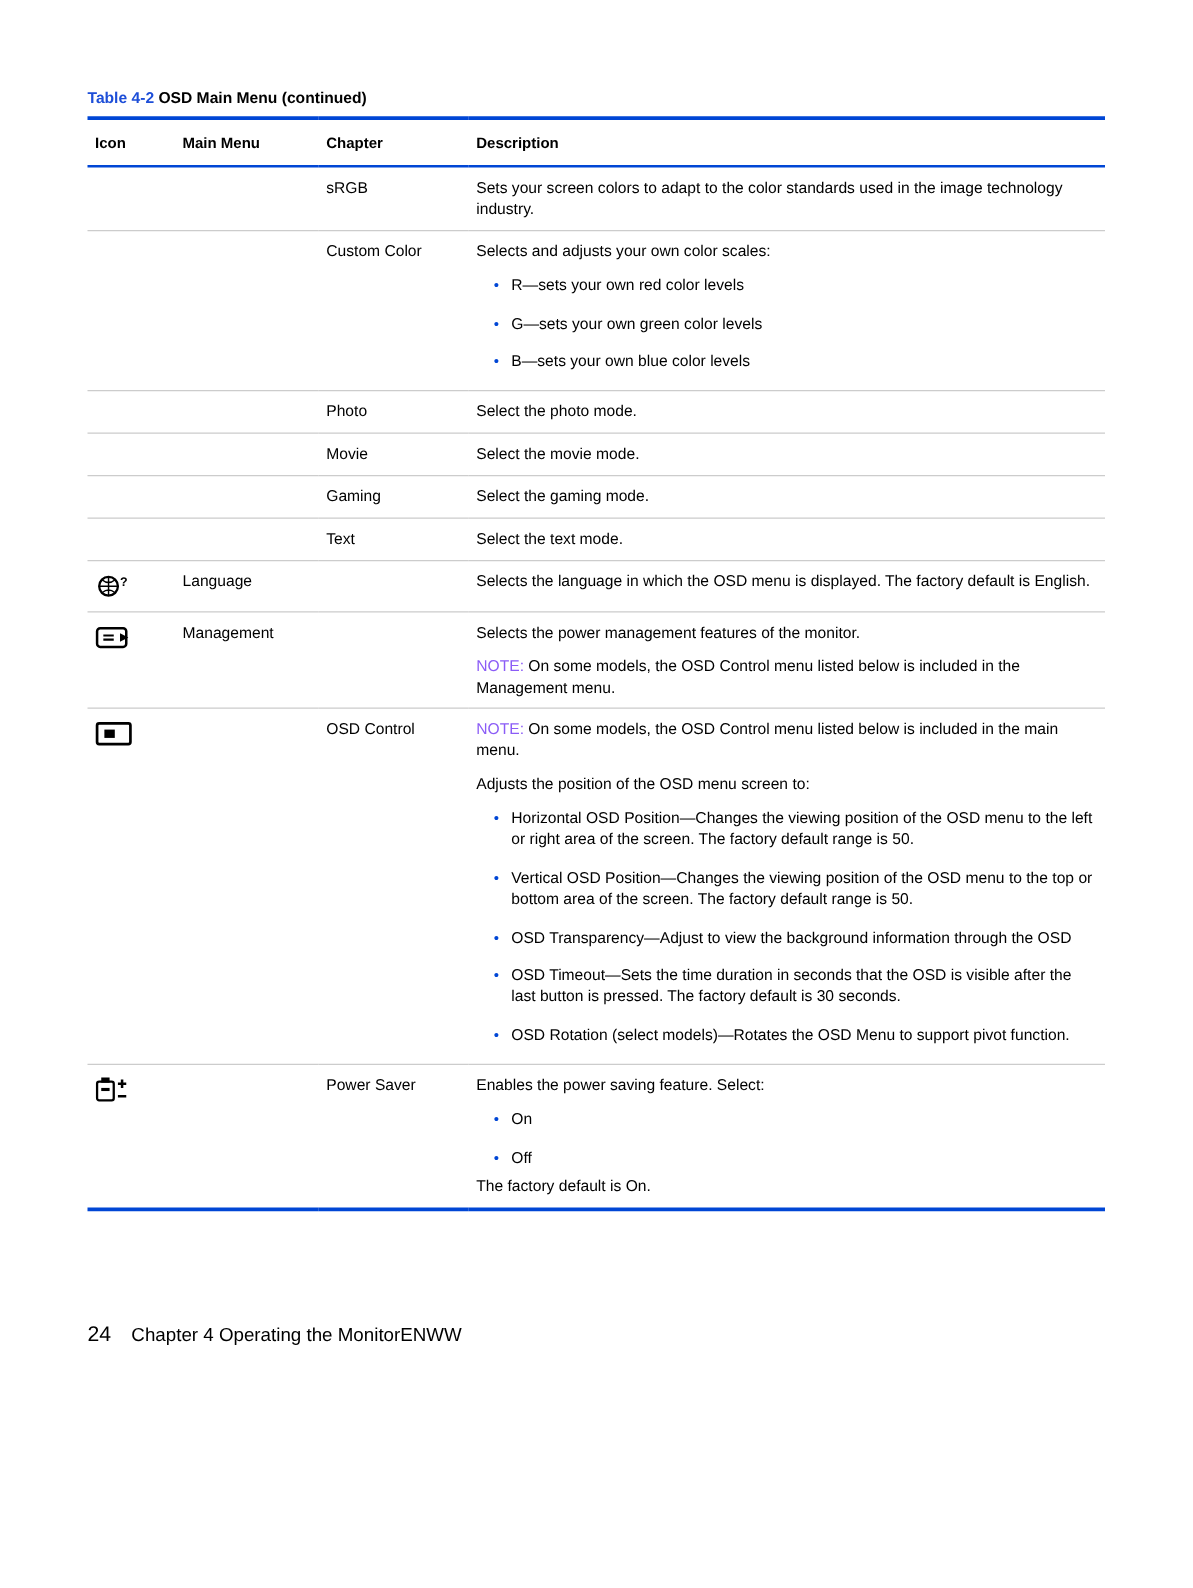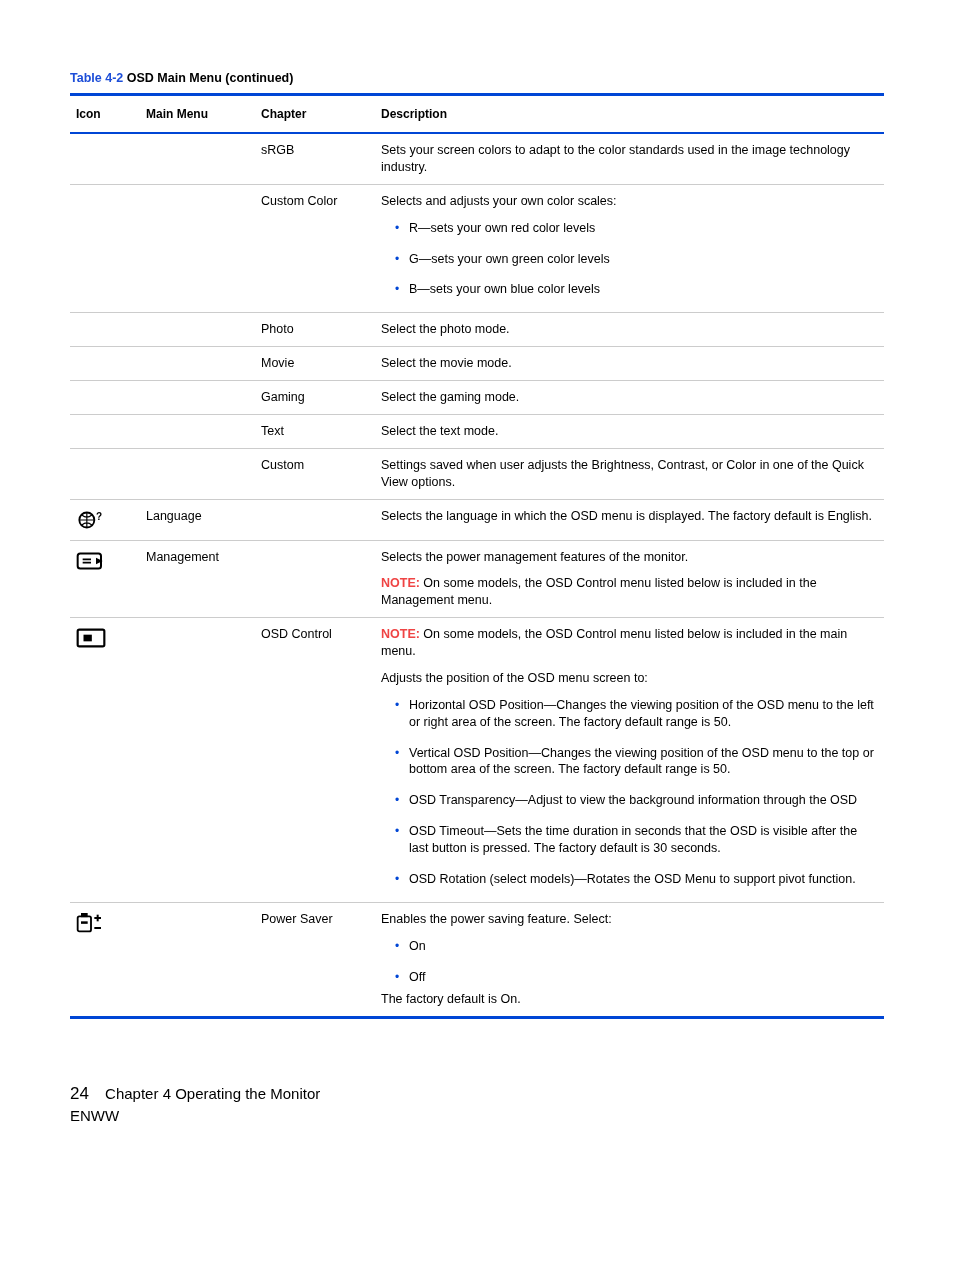--- a/index.html
+++ b/index.html
@@ -59,30 +59,29 @@
   }
   ul.blue-bullets li:last-child { padding-bottom: 4px; }
   ul.blue-bullets li::before {
     content: "•";
     color: #0046d5;
     position: absolute;
     left: 0;
     top: 0;
     font-size: 12px;
   }
-  .note-lead { color: #ef4444; font-weight: bold; }
+  .note-lead { color: #8b5cf6; font-weight: normal; }
   .desc-para { margin-bottom: 10px; }
   .desc-para:last-child { margin-bottom: 0; }
   .footer {
     display: flex;
     justify-content: flex-start;
     align-items: baseline;
-    margin-top: 64px;
+    margin-top: 88px;
     font-size: 15px;
-    flex-direction: column;
   }
   .footer .pagenum { font-size: 17px; margin-right: 12px; }
   .footer .chapter { font-size: 15px; }
   .footer .right { font-size: 15px; }
 </style>
 </head>
 <body>
 
 <div class="table-caption">
   <span class="num">Table 4-2</span><span class="title">  OSD Main Menu (continued)</span>
@@ -142,26 +141,20 @@
       <td class="col-desc">Select the gaming mode.</td>
     </tr>
 
     <tr>
       <td class="col-icon"></td>
         <td class="col-main"></td>
       <td class="col-sub">Text</td>
       <td class="col-desc">Select the text mode.</td>
     </tr>
 
-    <tr>
-      <td class="col-icon"></td>
-        <td class="col-main"></td>
-      <td class="col-sub">Custom</td>
-      <td class="col-desc">Settings saved when user adjusts the Brightness, Contrast, or Color in one of the Quick View options.</td>
-    </tr>
 
     <tr>
       <td class="col-icon">
         <svg class="icon-svg" viewBox="0 0 36 28">
           <circle cx="13" cy="14" r="9" fill="none" stroke="#000" stroke-width="2.2"></circle>
           <path d="M4 14 h18 M13 5 v18 M7 8 q6 5 12 0 M7 20 q6 -5 12 0" fill="none" stroke="#000" stroke-width="1.4"></path>
           <text x="24" y="14" font-size="12" font-weight="bold" fill="#000">?</text>
         </svg>
       </td>
       <td class="col-main">Language</td>

